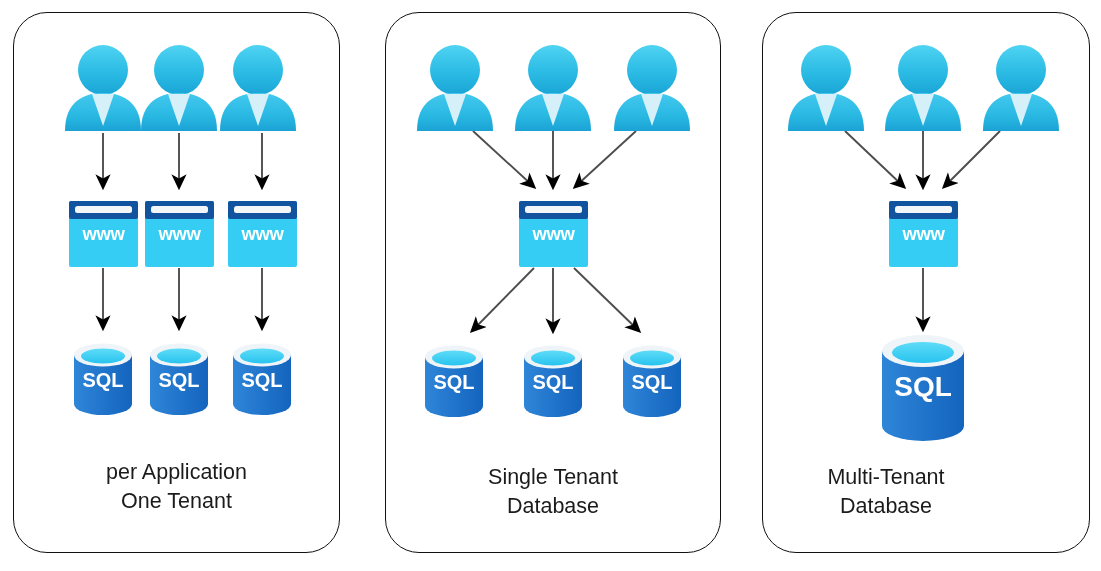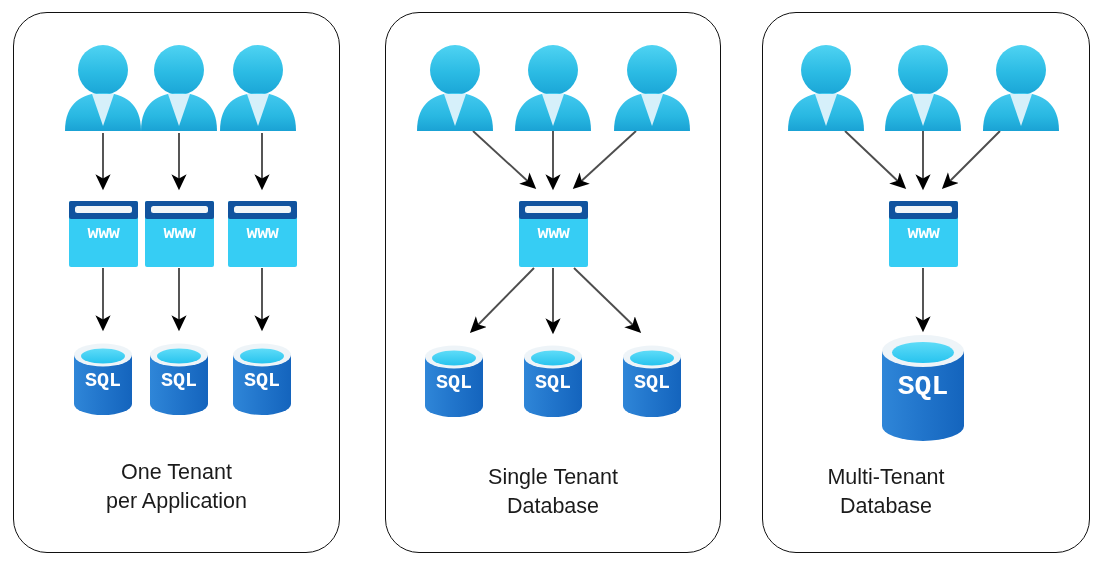--- a/index.html
+++ b/index.html
@@ -12,21 +12,21 @@
   #panel-1{left:385px;width:336px;}
   #panel-2{left:762px;width:328px;}
   .caption{position:absolute;left:0;right:0;text-align:center;
            color:#1b1b1b;font-size:21.5px;line-height:29px;font-weight:400;}
   #cap-0{top:458px;}
   #cap-1{top:463px;}
   #cap-2{top:463px;}
   .caption span{display:block;}
   svg.layer{position:absolute;left:0;top:0;width:1101px;height:571px;
             pointer-events:none;}
-  .node{position:absolute;font-family:Liberation Mono, monospace;}
+  .node{position:absolute;}
 </style>
 </head>
 <body>
 
 <div class="stage">
 
   <div class="panel" id="panel-0"></div>
   <div class="panel" id="panel-1"></div>
   <div class="panel" id="panel-2"></div>
 
@@ -206,22 +206,22 @@
   <div class="node" style="left:150px;top:369px;width:58px;text-align:center;color:#ffffff;font-size:20px;font-weight:700;">SQL</div>
   <div class="node" style="left:233px;top:369px;width:58px;text-align:center;color:#ffffff;font-size:20px;font-weight:700;">SQL</div>
 
   <div class="node" style="left:425px;top:371px;width:58px;text-align:center;color:#ffffff;font-size:20px;font-weight:700;">SQL</div>
   <div class="node" style="left:524px;top:371px;width:58px;text-align:center;color:#ffffff;font-size:20px;font-weight:700;">SQL</div>
   <div class="node" style="left:623px;top:371px;width:58px;text-align:center;color:#ffffff;font-size:20px;font-weight:700;">SQL</div>
 
   <div class="node" style="left:882px;top:371px;width:82px;text-align:center;color:#ffffff;font-size:28px;font-weight:700;">SQL</div>
 
   <div class="caption" id="cap-0" style="left:13px;width:327px;">
+    <span>per Application</span>
     <span>One Tenant</span>
-    <span>per Application</span>
   </div>
   <div class="caption" id="cap-1" style="left:385px;width:336px;">
     <span>Single Tenant</span>
     <span>Database</span>
   </div>
   <div class="caption" id="cap-2" style="left:722px;width:328px;">
     <span>Multi-Tenant</span>
     <span>Database</span>
   </div>
 

